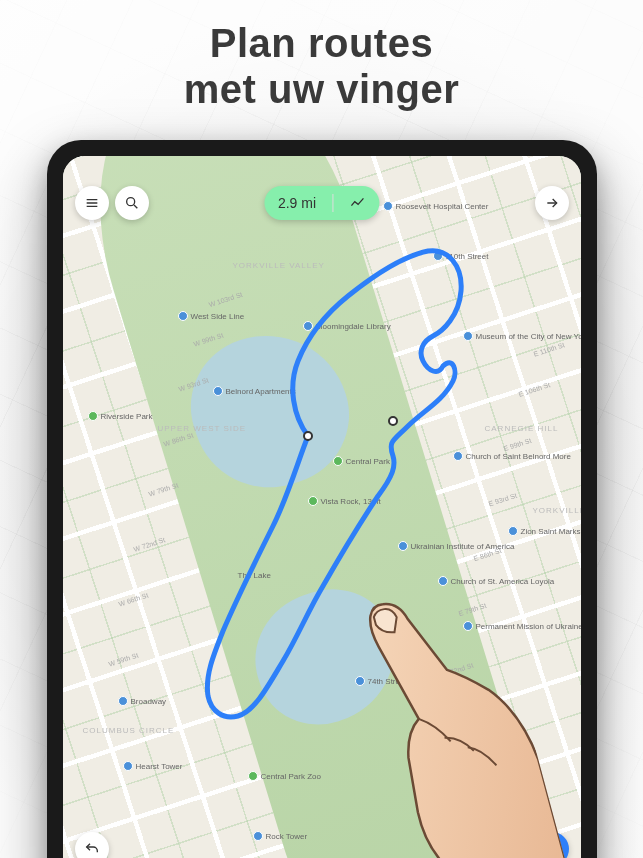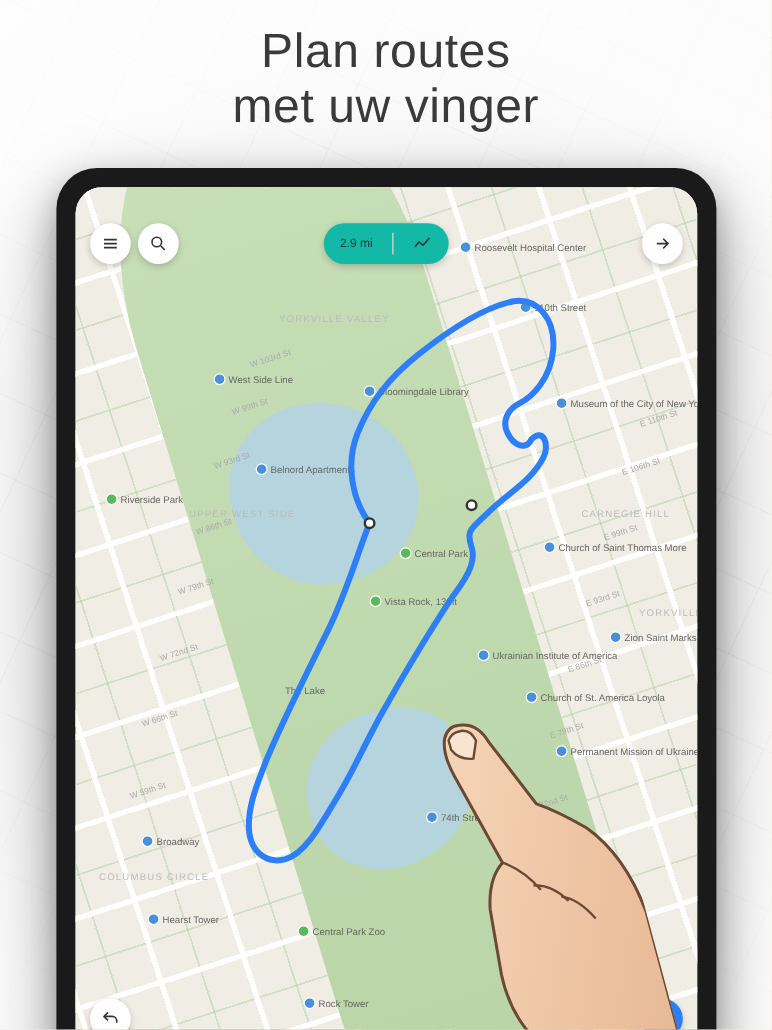--- a/index.html
+++ b/index.html
@@ -2,21 +2,21 @@
 <html><head>
 <meta charset="utf-8">
 <style>
 *{margin:0;padding:0;box-sizing:border-box}
 body{width:643px;height:858px;font-family:-apple-system,BlinkMacSystemFont,"Segoe UI",Helvetica,Arial,sans-serif;background:#f5f5f5;overflow:hidden;position:relative}
 .bg-map{position:absolute;inset:0;background:linear-gradient(135deg,#f8f8f8 0%,#f0f0f0 50%,#f8f8f8 100%)}
 .bg-map::before{content:"";position:absolute;inset:0;background-image:
 repeating-linear-gradient(25deg,rgba(200,200,200,0.25) 0 1px,transparent 1px 60px),
 repeating-linear-gradient(115deg,rgba(200,200,200,0.25) 0 1px,transparent 1px 60px)}
 .bg-fade{position:absolute;inset:0;background:radial-gradient(circle at 50% 55%,rgba(255,255,255,0) 40%,rgba(255,255,255,0.8) 80%)}
-.headline{position:absolute;top:20px;left:0;right:0;text-align:center;font-size:40px;font-weight:400;color:#3a3a3a;line-height:1.15;letter-spacing:0.5px}
+.headline{position:absolute;top:20px;left:0;right:0;text-align:center;font-size:40px;font-weight:700;color:#3a3a3a;line-height:1.15;letter-spacing:0.5px}
 .tablet{position:absolute;top:140px;left:50%;transform:translateX(-50%);width:550px;height:760px;background:#1a1a1a;border-radius:34px;padding:16px;box-shadow:0 25px 60px rgba(0,0,0,0.35),0 10px 25px rgba(0,0,0,0.25)}
 .screen{width:100%;height:100%;border-radius:22px;overflow:hidden;position:relative;background:#e8f0e8}
 .statusbar{position:absolute;top:0;left:0;right:0;height:20px;display:flex;justify-content:space-between;align-items:center;padding:0 12px;font-size:10px;color:#222;z-index:50}
 .statusbar-left{display:flex;gap:6px;align-items:center}
 .statusbar-right{display:flex;gap:5px;align-items:center}
 .wifi-icon{width:12px;height:9px;background:currentColor;clip-path:polygon(50% 0,100% 80%,85% 100%,50% 45%,15% 100%,0 80%)}
 .battery{display:flex;align-items:center;gap:2px}
 .battery-body{width:18px;height:9px;border:1px solid #222;border-radius:2px;position:relative}
 .battery-body::after{content:"";position:absolute;right:-3px;top:2px;width:2px;height:3px;background:#222;border-radius:0 1px 1px 0}
 .battery-fill{height:100%;background:#222;width:100%;border-radius:1px}
@@ -29,21 +29,21 @@
 .park{position:absolute;left:33%;top:8%;width:32%;height:82%;background:linear-gradient(180deg,#c8dfb8 0%,#b8d4a6 100%);border-radius:40% 40% 35% 35%/20% 20% 15% 15%;transform:rotate(1deg)}
 .lake1{position:absolute;left:38%;top:32%;width:20%;height:14%;background:#b5d4dd;border-radius:50% 60% 50% 55%}
 .lake2{position:absolute;left:36%;top:56%;width:18%;height:12%;background:#b5d4dd;border-radius:55% 50% 60% 50%}
 .route{position:absolute;inset:0;pointer-events:none;z-index:30}
 .poi{position:absolute;font-size:8px;color:#666;white-space:nowrap;display:flex;align-items:center;gap:3px;z-index:25}
 .poi-dot{width:10px;height:10px;border-radius:50%;background:#4a90d9;border:1.5px solid #fff;flex-shrink:0}
 .poi-dot.green{background:#5cb85c}
 .street{position:absolute;font-size:7px;color:#aaa;white-space:nowrap;z-index:20}
 .btn-circle{position:absolute;width:34px;height:34px;border-radius:50%;background:#fff;box-shadow:0 2px 6px rgba(0,0,0,0.2);display:flex;align-items:center;justify-content:center;z-index:60;cursor:pointer}
 .btn-circle.blue{background:#2d7ff9;color:#fff}
-.pill{position:absolute;top:30px;left:50%;transform:translateX(-50%);background:#14b8a6;border-radius:18px;height:34px;display:flex;align-items:center;padding:0 14px;gap:16px;box-shadow:0 2px 6px rgba(0,0,0,0.2);z-index:60;font-size:10px;color:#333}
+.pill{position:absolute;top:30px;left:50%;transform:translateX(-50%);background:#86efac;border-radius:18px;height:34px;display:flex;align-items:center;padding:0 14px;gap:16px;box-shadow:0 2px 6px rgba(0,0,0,0.2);z-index:60;font-size:14px;color:#333}
 .divider{width:1px;height:18px;background:#ddd}
 .icon-svg{width:16px;height:16px}
 .finger{position:absolute;bottom:-20px;right:50px;width:180px;height:320px;z-index:70;transform:rotate(-15deg)}
 </style>
 </head>
 <body>
 
 <div class="bg-map"></div>
 <div class="bg-fade"></div>
 
@@ -90,21 +90,21 @@
     <div class="poi" style="top:300px;left:270px">
         <span class="poi-dot green"></span>
         <span>Central Park</span>
       </div>
     <div class="poi" style="top:340px;left:245px">
         <span class="poi-dot green"></span>
         <span>Vista Rock, 130ft</span>
       </div>
     <div class="poi" style="top:295px;left:390px">
         <span class="poi-dot"></span>
-        <span>Church of Saint Thomas More</span>
+        <span>Church of Saint Belnord More</span>
       </div>
     <div class="poi" style="top:415px;left:175px">
         <span>The Lake</span>
       </div>
     <div class="poi" style="top:385px;left:335px">
         <span class="poi-dot"></span>
         <span>Ukrainian Institute of America</span>
       </div>
     <div class="poi" style="top:420px;left:375px">
         <span class="poi-dot"></span>

